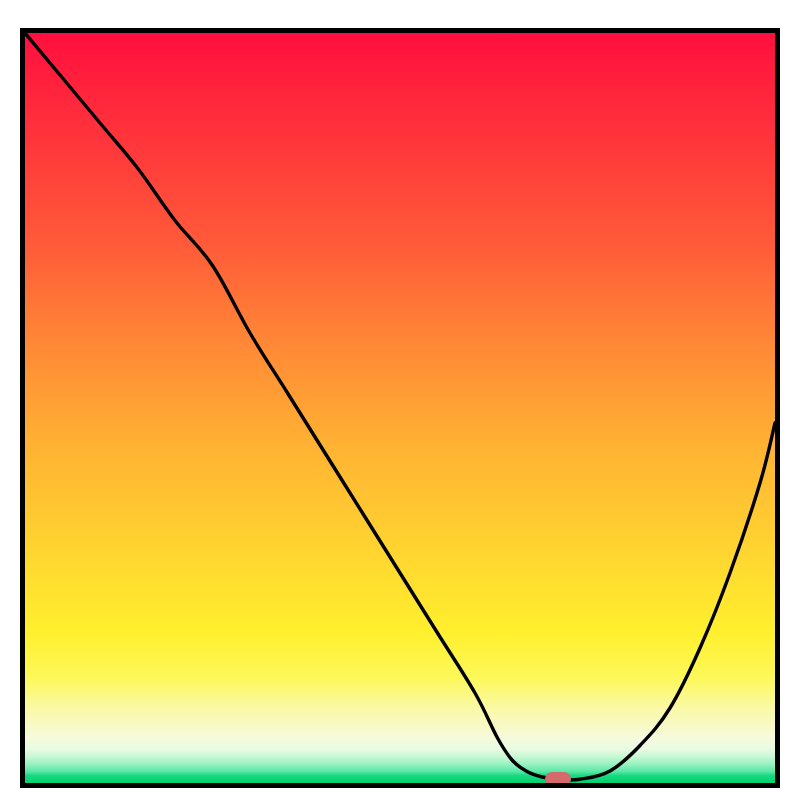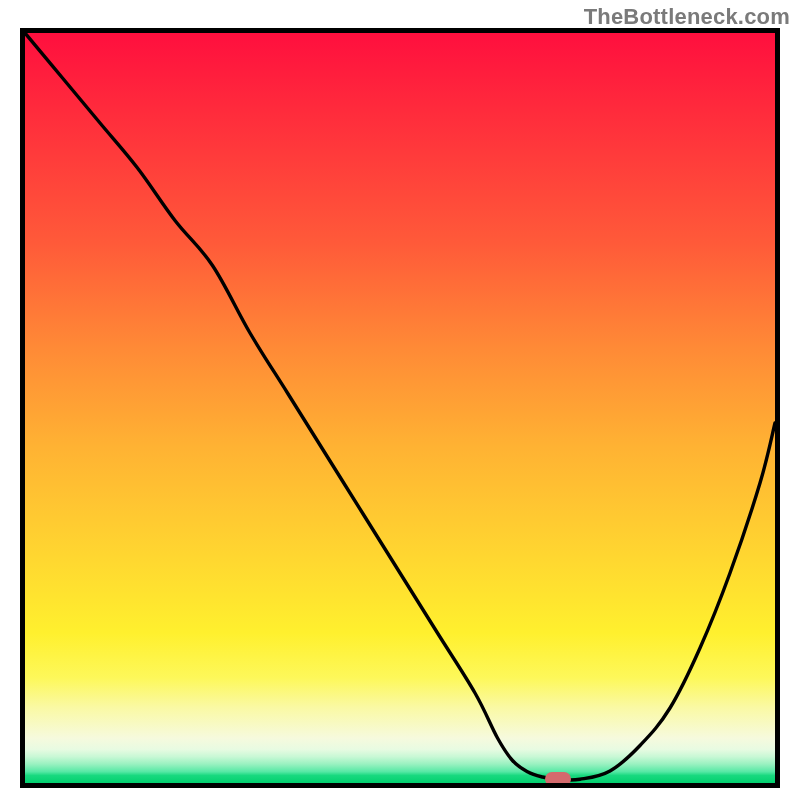--- a/index.html
+++ b/index.html
@@ -78,21 +78,20 @@
     background: #d46a6d;
     z-index: 25;
     transform: translate(-50%, -50%);
   }
 </style>
 </head>
 <body>
 
 <div class="stage">
 
-  <div class="watermark">TheBottleneck.com</div>
 
   <div class="plot-frame">
     <div class="bg">
       <div class="bg-main"></div>
     </div>
 
     <svg class="curve" viewBox="0 0 750 750" preserveAspectRatio="none">
       <path id="curve-path" fill="none" stroke="#000" stroke-width="3.4" stroke-linecap="round" stroke-linejoin="round" d="M 0.00 0.00 C 6.75 8.10, 24.00 28.80, 37.50 45.00 C 51.00 61.20, 61.50 73.80, 75.00 90.00 C 88.50 106.20, 99.00 117.45, 112.50 135.00 C 126.00 152.55, 136.50 169.95, 150.00 187.50 C 163.50 205.05, 174.00 212.25, 187.50 232.50 C 201.00 252.75, 211.50 277.05, 225.00 300.00 C 238.50 322.95, 249.00 338.40, 262.50 360.00 C 276.00 381.60, 286.50 398.40, 300.00 420.00 C 313.50 441.60, 324.00 458.40, 337.50 480.00 C 351.00 501.60, 361.50 518.40, 375.00 540.00 C 388.50 561.60, 399.00 578.40, 412.50 600.00 C 426.00 621.60, 439.20 641.10, 450.00 660.00 C 460.80 678.90, 465.75 692.85, 472.50 705.00 C 479.25 717.15, 482.10 721.42, 487.50 727.50 C 492.90 733.58, 497.10 735.78, 502.50 738.75 C 507.90 741.72, 512.10 742.65, 517.50 744.00 C 522.90 745.35, 525.75 745.85, 532.50 746.25 C 539.25 746.65, 545.55 747.74, 555.00 746.25 C 564.45 744.76, 574.20 744.08, 585.00 738.00 C 595.80 731.92, 604.20 723.84, 615.00 712.50 C 625.80 701.16, 634.20 692.55, 645.00 675.00 C 655.80 657.45, 664.20 639.30, 675.00 615.00 C 685.80 590.70, 694.20 569.70, 705.00 540.00 C 715.80 510.30, 726.90 477.00, 735.00 450.00 C 743.10 423.00, 747.30 400.80, 750.00 390.00"></path>
     </svg>
 

